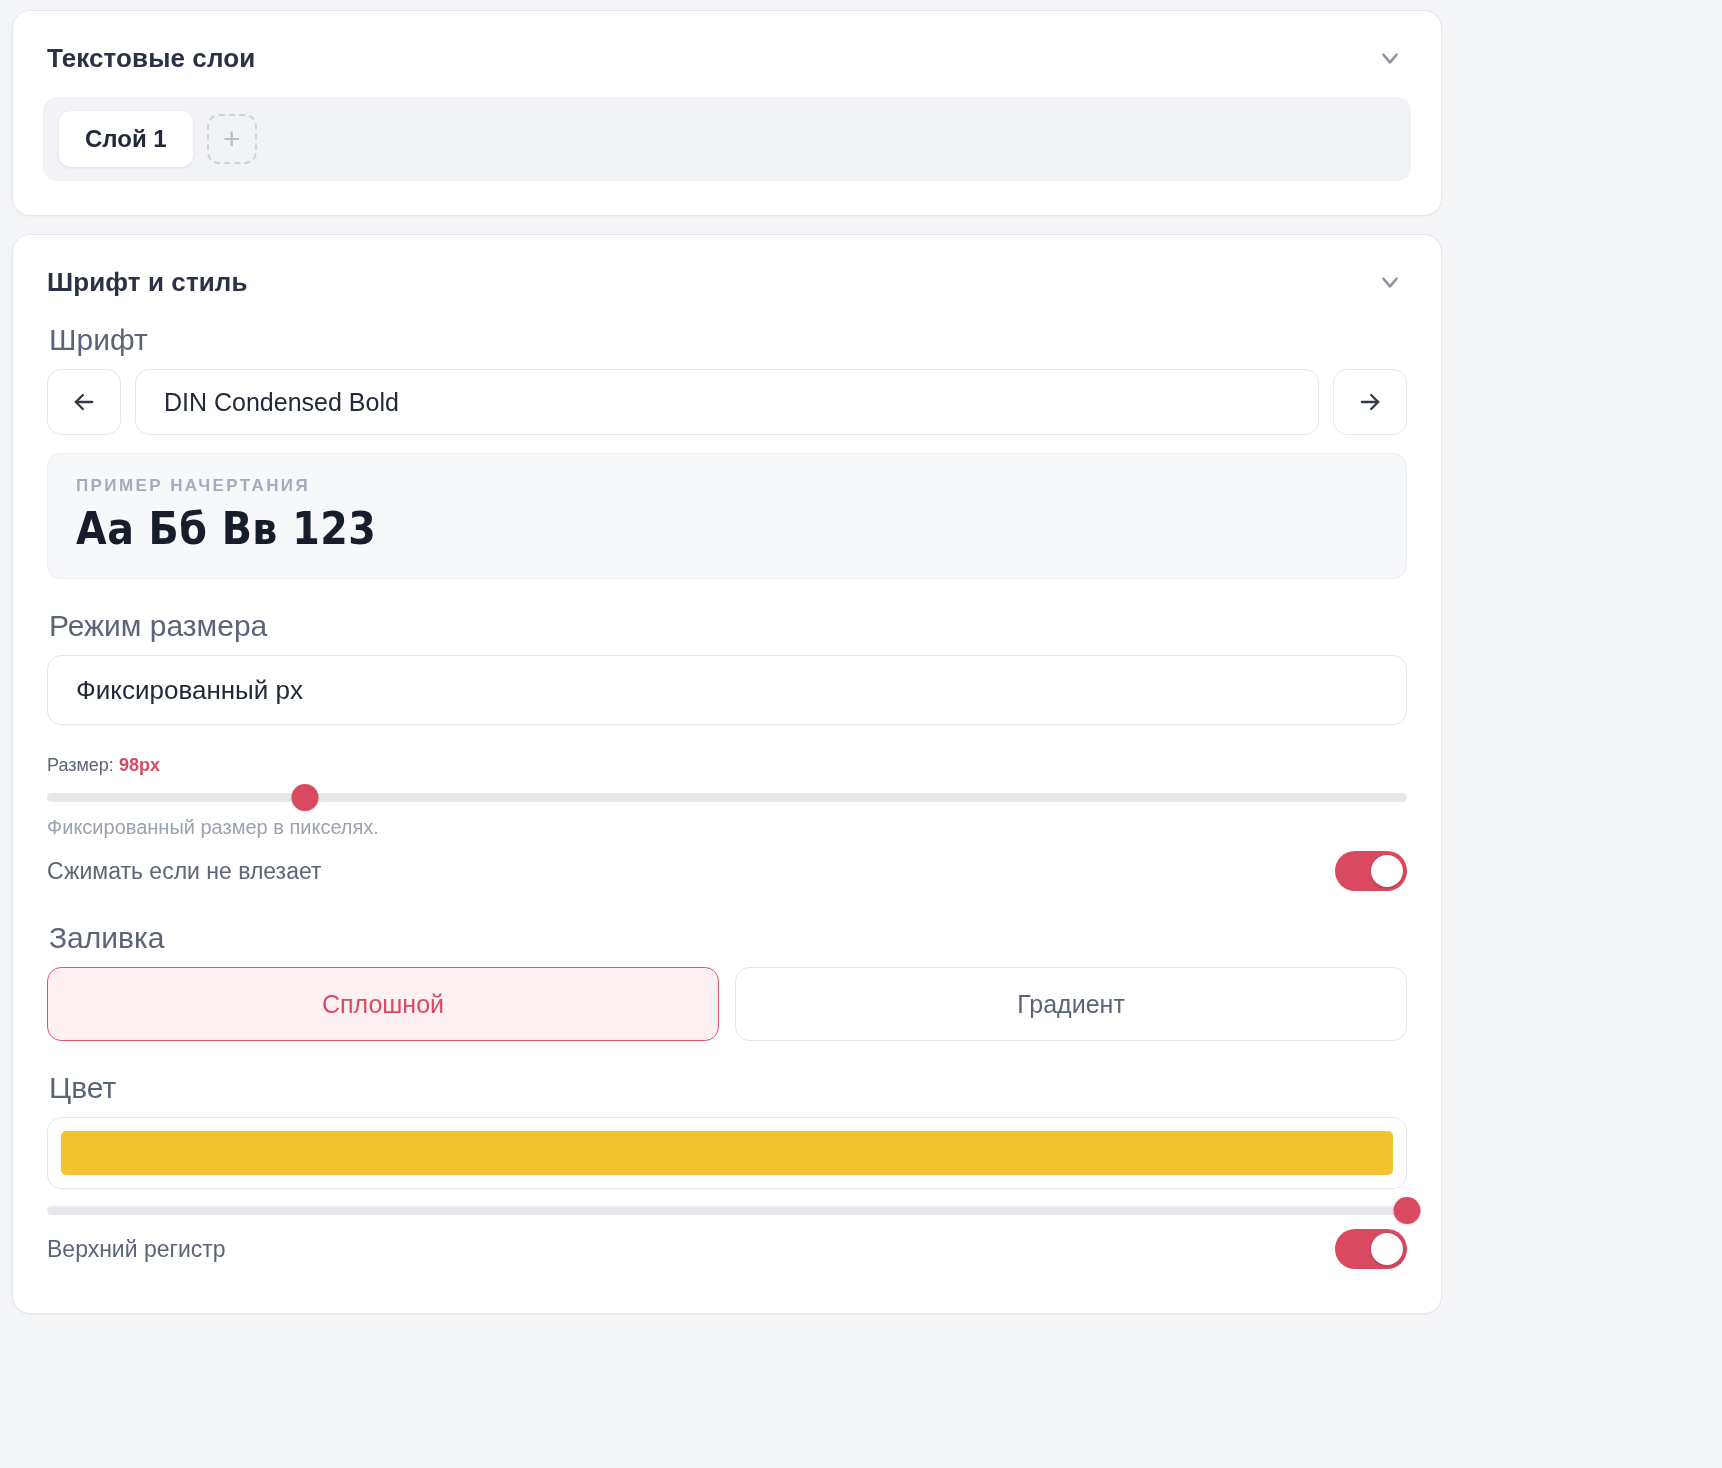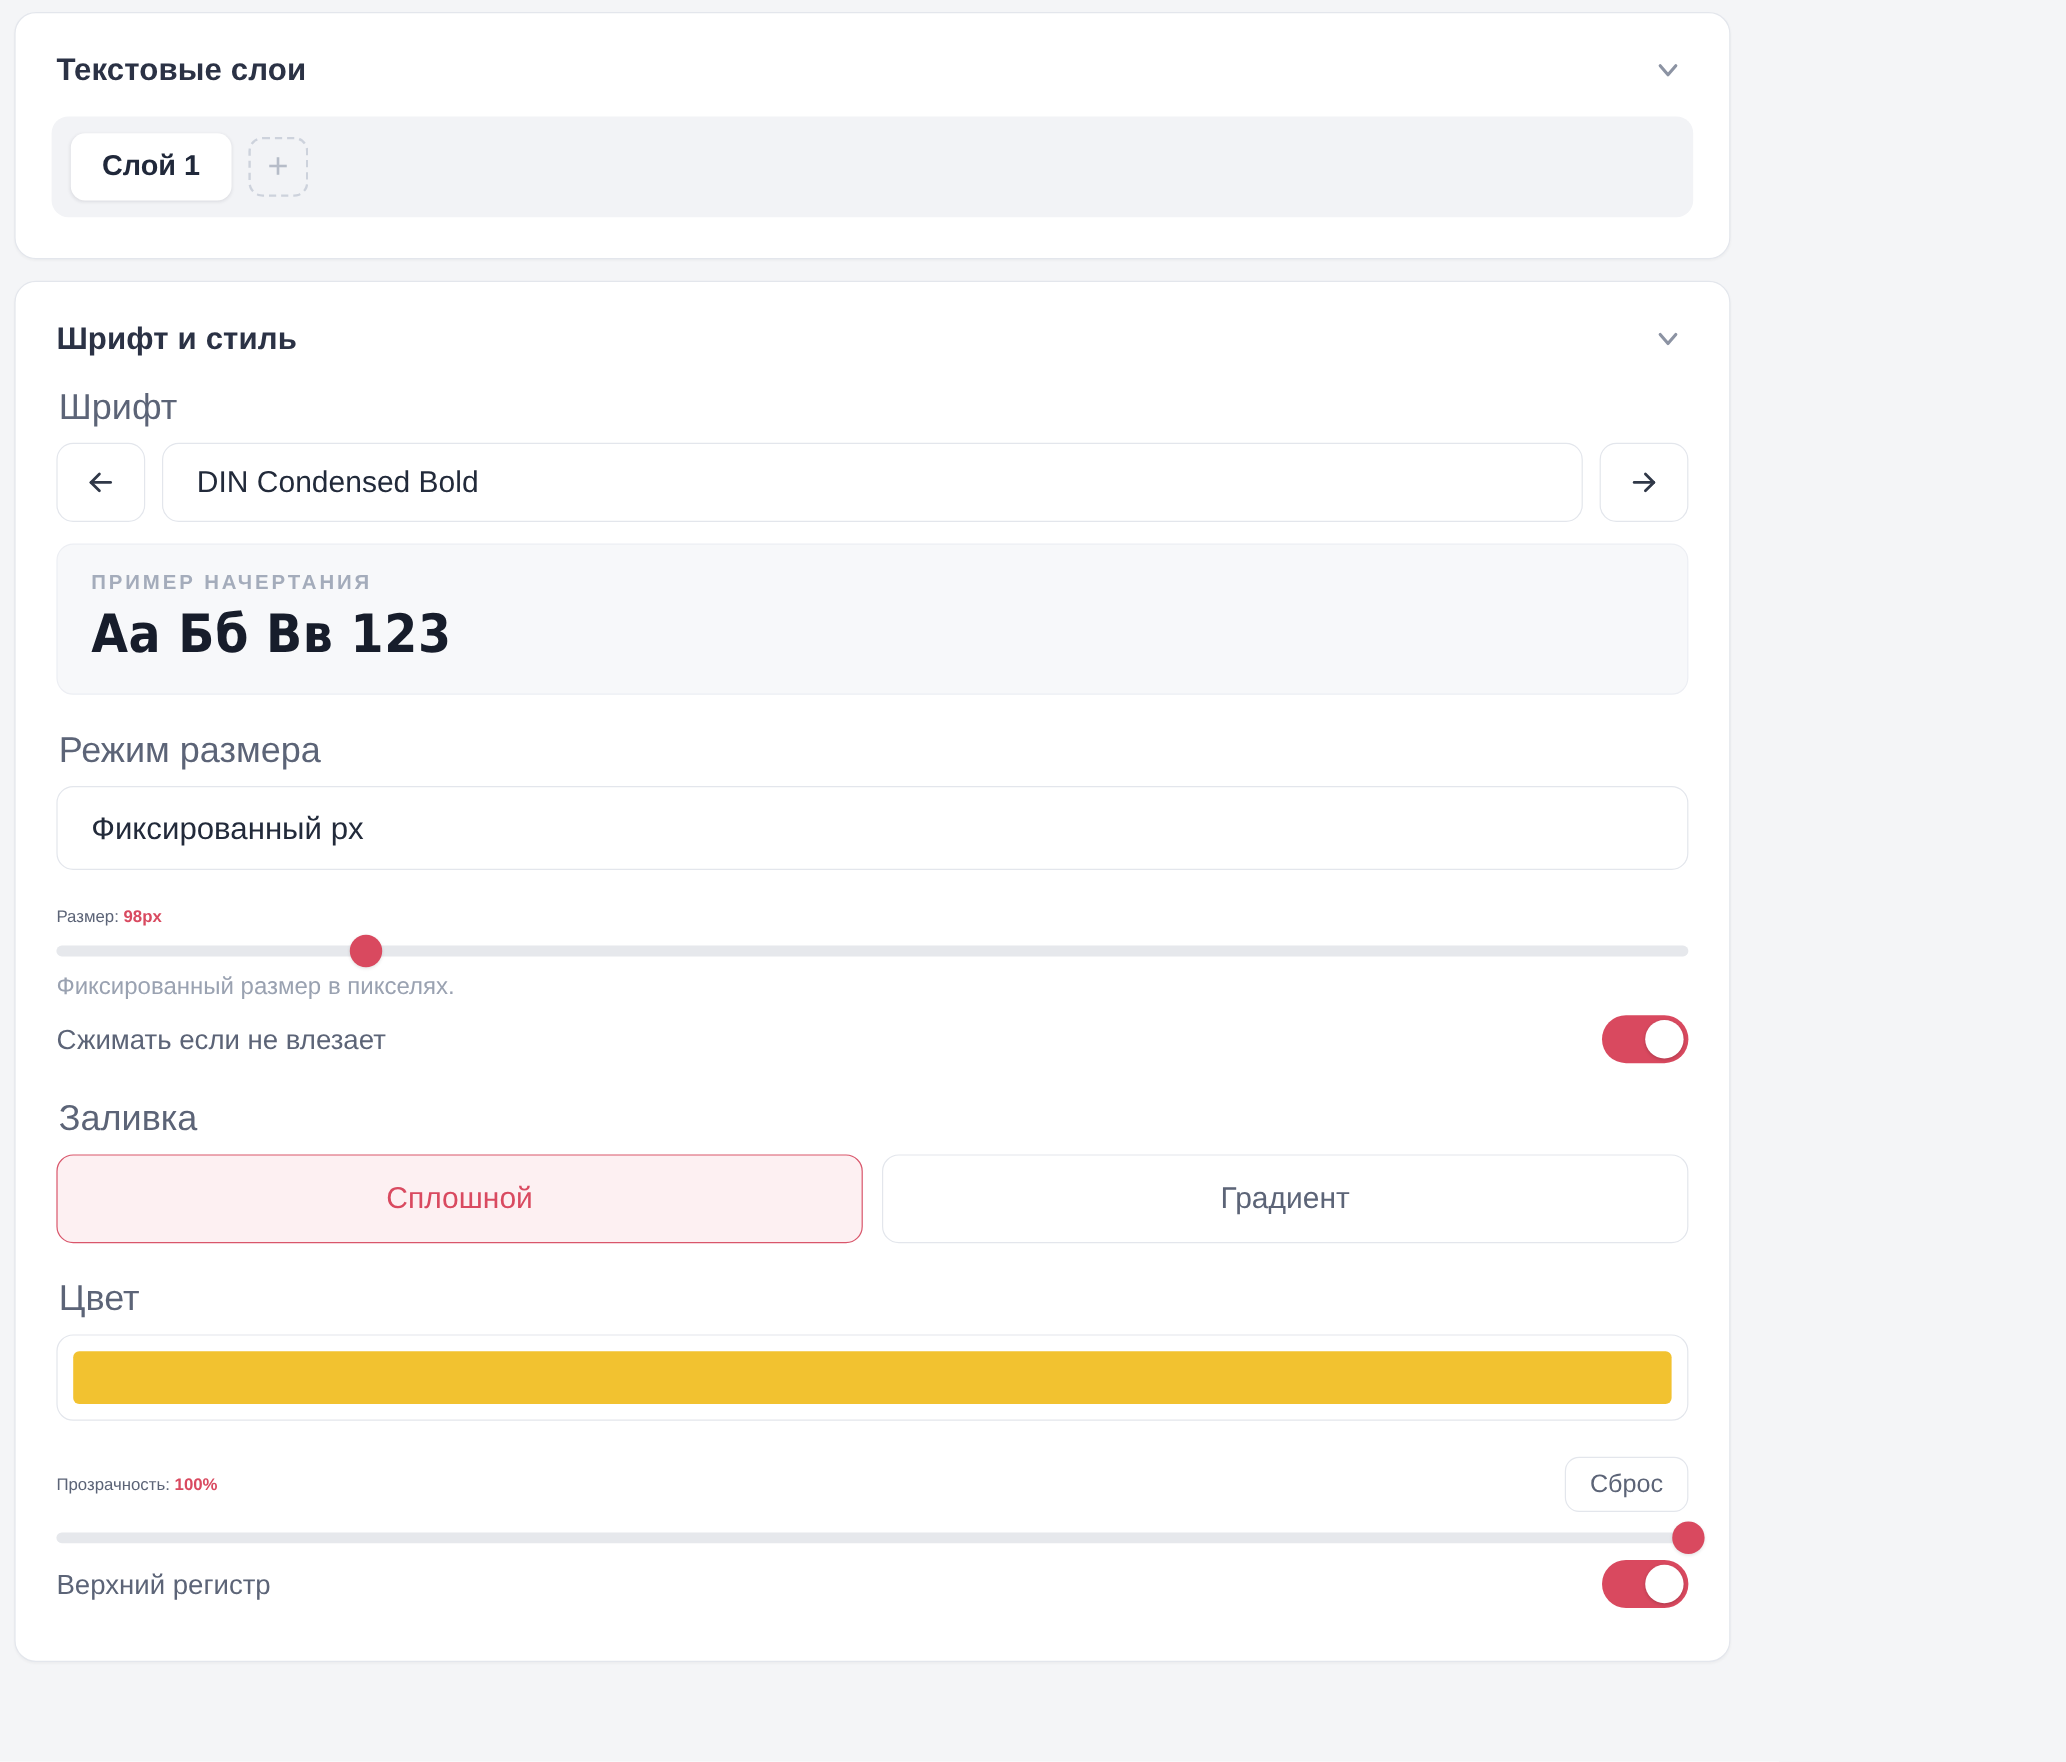--- a/index.html
+++ b/index.html
@@ -166,21 +166,21 @@
     border-radius:14px;
     background:#fff;
     display:flex;align-items:center;
     padding:0 28px;
     font-size:26px;
     color:#222A3A;
     cursor:pointer;
   }
 
   .slider-label{
-    font-size:14px;
+    font-size:18px;
     color:var(--ink-soft);
     margin-bottom:14px;
   }
   .slider-label .val{color:var(--crimson-text);font-weight:700;}
 
   .slider{
     position:relative;
     height:14px;
     margin:6px 0 4px 0;
     cursor:pointer;
@@ -353,27 +353,20 @@
         </div>
       </div>
 
       <div class="row-gap">
         <div class="field-label">Цвет</div>
         <div class="color-wrap">
           <div class="color-swatch" id="color-swatch" style="background: rgb(242, 194, 48);"></div>
         </div>
       </div>
 
-      <div class="opacity-head">
-        <div class="slider-label" style="margin-bottom:0">
-          <span>Прозрачность:</span>
-          <span class="val">100%</span>
-        </div>
-        <div class="reset-btn">Сброс</div>
-      </div>
       <div class="slider" style="margin-top:14px">
         <div class="track"></div>
         <div class="thumb" id="opacity-thumb" style="left: 100%;"></div>
       </div>
 
       <div class="toggle-row">
         <div class="toggle-text">Верхний регистр</div>
         <div class="switch" id="uppercase-switch">
             <span class="knob"></span>
           </div>

